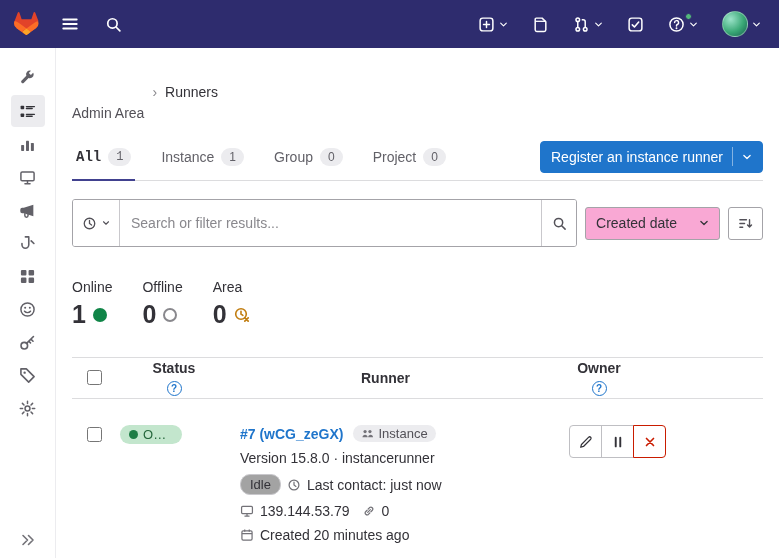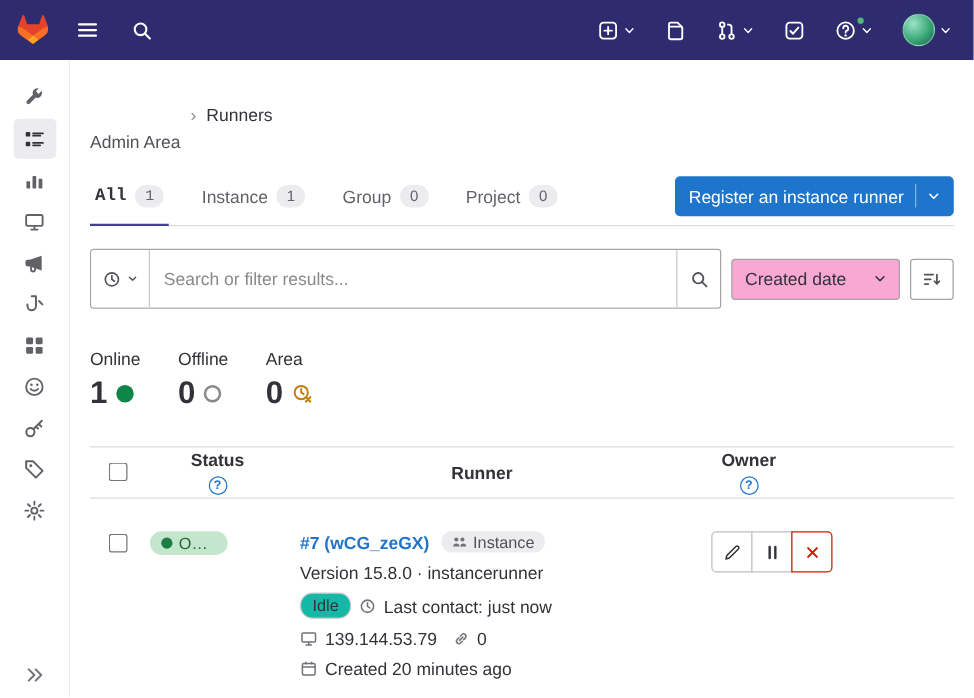--- a/index.html
+++ b/index.html
@@ -93,21 +93,21 @@
   .status-pill { display:inline-flex; align-items:center; gap:5px; background:#c3e6cd; color:#24663b;
                  border-radius:10px; padding:2px 9px; font-size:13px; max-width:62px; }
   .status-pill .s-dot { width:9px; height:9px; border-radius:50%; background:#1e7d45; flex:0 0 auto; }
   .status-pill .s-txt { overflow:hidden; text-overflow:ellipsis; white-space:nowrap; max-width:32px; }
 
   .runner-cell .line { display:flex; align-items:center; gap:6px; margin-bottom:8px; color:#333238; }
   .runner-link { color:#1f75cb; font-weight:700; text-decoration:none; cursor:pointer; }
   .type-badge { display:inline-flex; align-items:center; gap:4px; background:#ececef; color:#535158;
                 border-radius:10px; padding:1px 8px; font-size:13px; margin-left:4px; }
   .muted { color:#535158; }
-  .idle-badge { display:inline-flex; align-items:center; border:1px solid #c9c8cc; background:#14b8a6;
+  .idle-badge { display:inline-flex; align-items:center; border:1px solid #c9c8cc; background:#a3a3a3;
                 color:#333238; border-radius:10px; padding:0 9px; font-size:13px; line-height:19px; }
   .mini-icon { color:#737278; display:inline-flex; }
 
   .owner-cell { padding-top:2px; }
 
   .actions-cell { display:flex; justify-content:flex-end; padding-right:1px; }
   .act-btn { width:33px; height:33px; background:#fff; border:1px solid #bfbfc3; display:flex;
              align-items:center; justify-content:center; color:#333238; cursor:pointer; margin-left:-1px; }
   .act-btn:first-child { border-radius:4px 0 0 4px; margin-left:0; }
   .act-btn.danger { border-radius:0 4px 4px 0; border-color:#c91c00; color:#c91c00; z-index:1; position:relative; }

